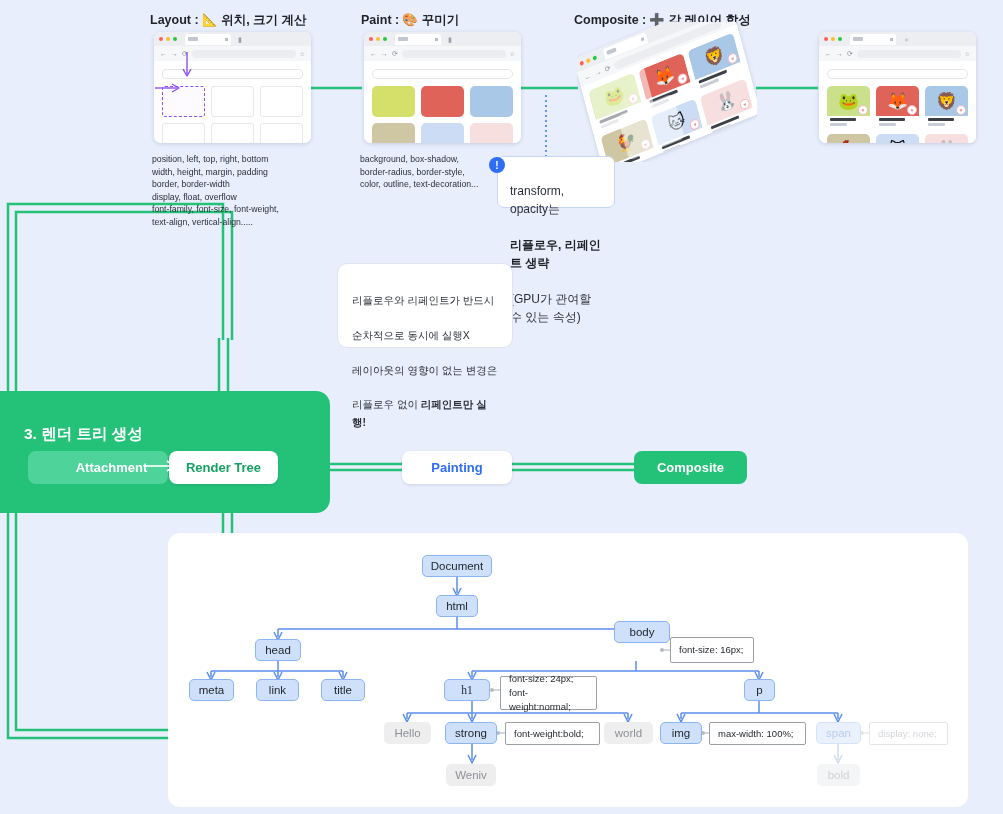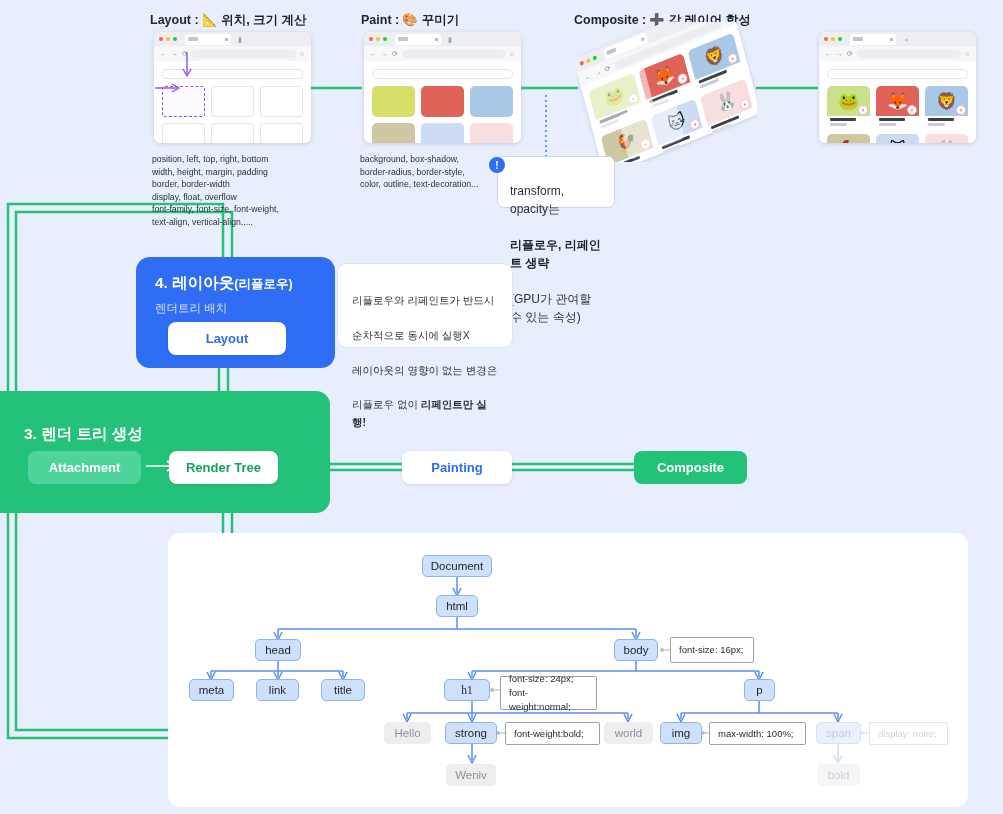--- a/index.html
+++ b/index.html
@@ -92,21 +92,21 @@
   .green-h{color:#fff;font-size:15.5px;font-weight:bold;}
 
   .pill-white{
     background:#fff;border-radius:8px;height:33px;display:flex;align-items:center;
     justify-content:center;font-size:13px;font-weight:bold;color:#2f6df5;
     box-shadow:0 1px 3px rgba(20,40,90,.12);
   }
   .pill-white.gr{color:#16a163;}
   .pill-ghost{
     background:#4ed49b;border-radius:8px;height:33px;display:flex;align-items:center;
-    justify-content:center;font-size:13px;font-weight:bold;color:#fff;
+    justify-content:center;font-size:13px;font-weight:bold;color:#fff;padding-left:27px;
   }
   .pill-green{
     background:#24c278;border-radius:8px;height:33px;display:flex;align-items:center;
     justify-content:center;font-size:13px;font-weight:bold;color:#fff;
   }
 
   
   .callout{
     background:#fff;border:1px solid #dfe4ec;border-radius:10px;
     padding:11px 14px;font-size:10.5px;line-height:1.65;color:#2b3038;
@@ -386,27 +386,20 @@
 
   <div class="abs" style="left:489px;top:156px;width:126px;height:52px;">
     <div class="tip" style="position:absolute;left:8px;top:0;width:118px;height:52px;">
       <span>transform, opacity는</span><br>
       <b>리플로우, 리페인트 생략</b><br>
       <span>(GPU가 관여할 수 있는 속성)</span>
     </div>
     <div class="bang" style="position:absolute;left:0;top:1px;">!</div>
   </div>
 
-  <div class="abs bluebox" style="left:136px;top:257px;width:199px;height:111px;">
-    <div style="position:absolute;left:19px;top:16px;" class="box-h">
-      <span>4. 레이아웃</span><small>(리플로우)</small>
-    </div>
-    <div style="position:absolute;left:19px;top:40px;" class="box-sub">렌더트리 배치</div>
-    <div class="pill-white" style="position:absolute;left:32px;top:65px;width:118px;">Layout</div>
-  </div>
 
   <div class="abs callout" style="left:337px;top:263px;width:176px;height:85px;">
     <span>리플로우와 리페인트가 반드시</span><br>
     <span>순차적으로 동시에 실행X</span><br>
     <span>레이아웃의 영향이 없는 변경은</span><br>
     <span>리플로우 없이 </span><b>리페인트만 실행!</b>
   </div>
 
 
   <div class="abs greenbox" style="left:-14px;top:391px;width:344px;height:122px;">
@@ -495,21 +488,21 @@
       <circle cx="535" cy="200" r="2" fill="#b8bdc4"></circle>
       <circle cx="694" cy="200" r="2" fill="#e3e5e8"></circle>
     </svg>
     <div id="dom-nodes">
         <div class="node" style="left: 254px; top: 22px; width: 70px;">Document</div>
         <div class="node" style="left: 268px; top: 62px; width: 42px;">html</div>
         <div class="node" style="left: 87px; top: 106px; width: 46px;">head</div>
         <div class="node" style="left: 21px; top: 146px; width: 45px;">meta</div>
         <div class="node" style="left: 88px; top: 146px; width: 43px;">link</div>
         <div class="node" style="left: 153px; top: 146px; width: 44px;">title</div>
-        <div class="node" style="left: 446px; top: 106px; width: 44px;">body</div>
+        <div class="node" style="left: 446px; top: 88px; width: 56px;">body</div>
         <div class="node" style="left: 276px; top: 146px; width: 46px; font-family: Liberation Serif, serif;">h1</div>
         <div class="node text" style="left: 216px; top: 189px; width: 47px;">Hello</div>
         <div class="node" style="left: 277px; top: 189px; width: 52px;">strong</div>
         <div class="node text" style="left: 278px; top: 231px; width: 50px;">Weniv</div>
         <div class="node text" style="left: 436px; top: 189px; width: 49px;">world</div>
         <div class="node" style="left: 576px; top: 146px; width: 31px;">p</div>
         <div class="node" style="left: 492px; top: 189px; width: 42px;">img</div>
         <div class="node faded" style="left: 648px; top: 189px; width: 45px;">span</div>
         <div class="node faded-text" style="left: 649px; top: 231px; width: 43px;">bold</div>
       </div>

